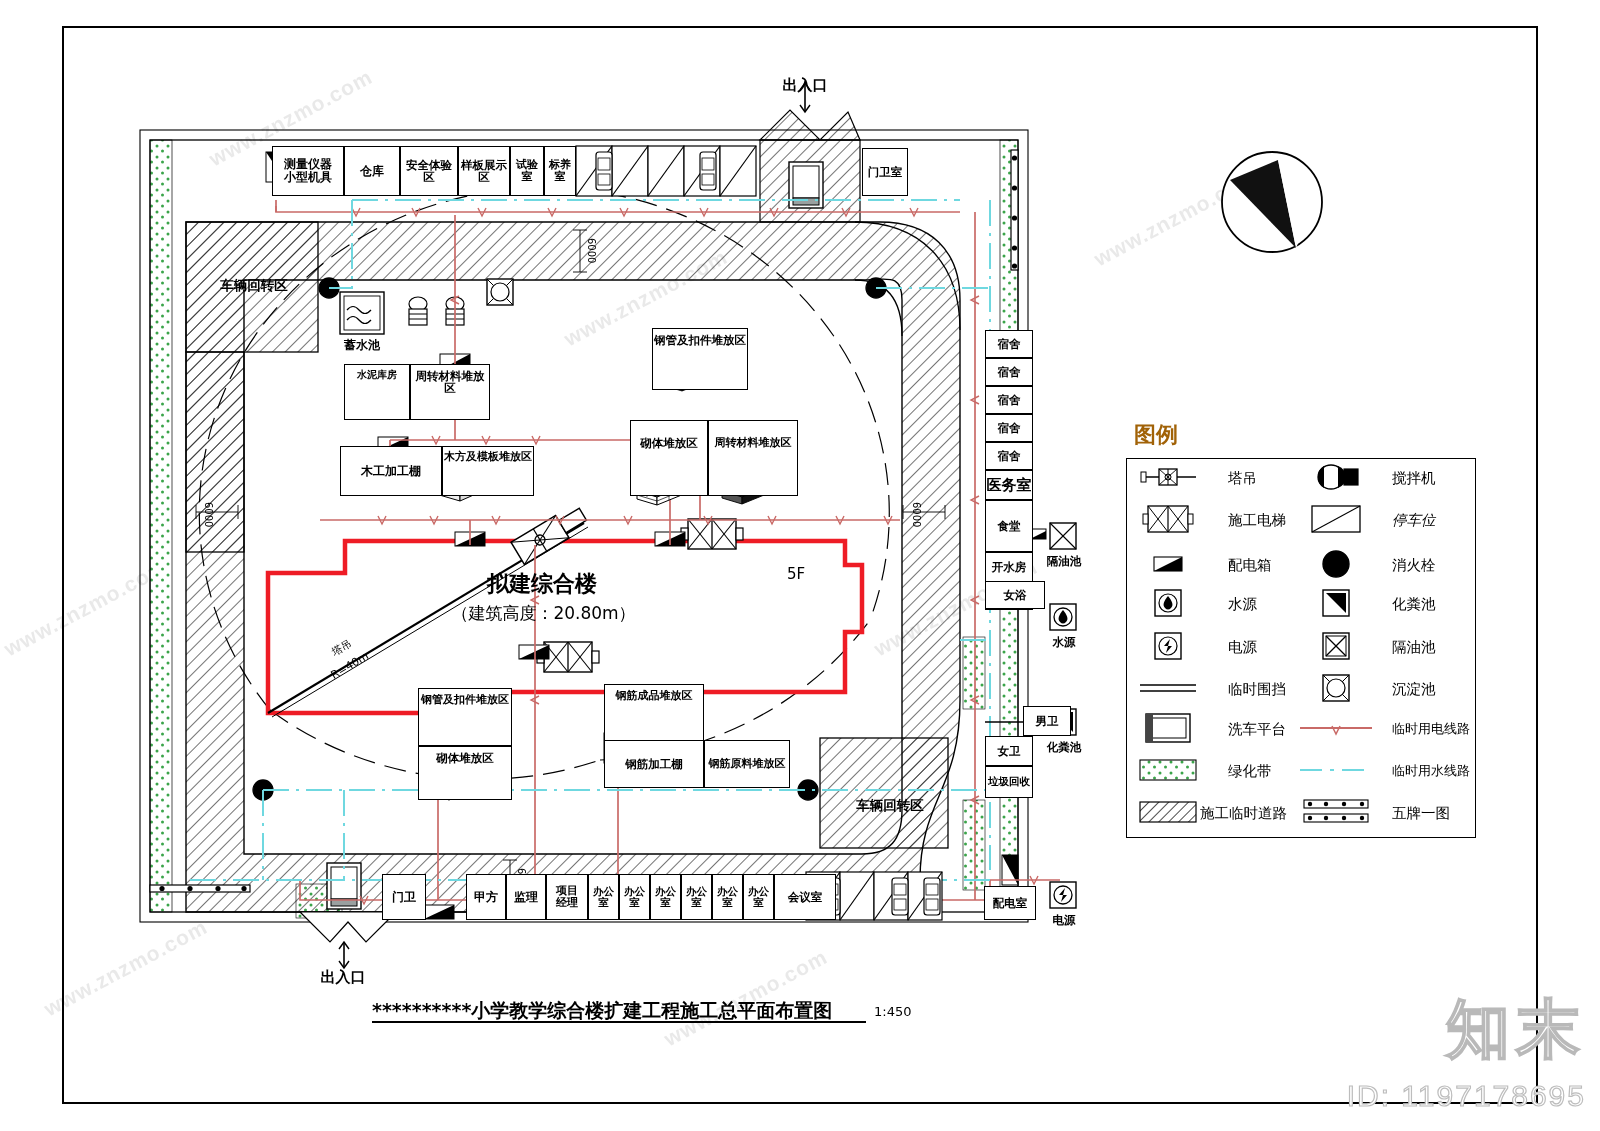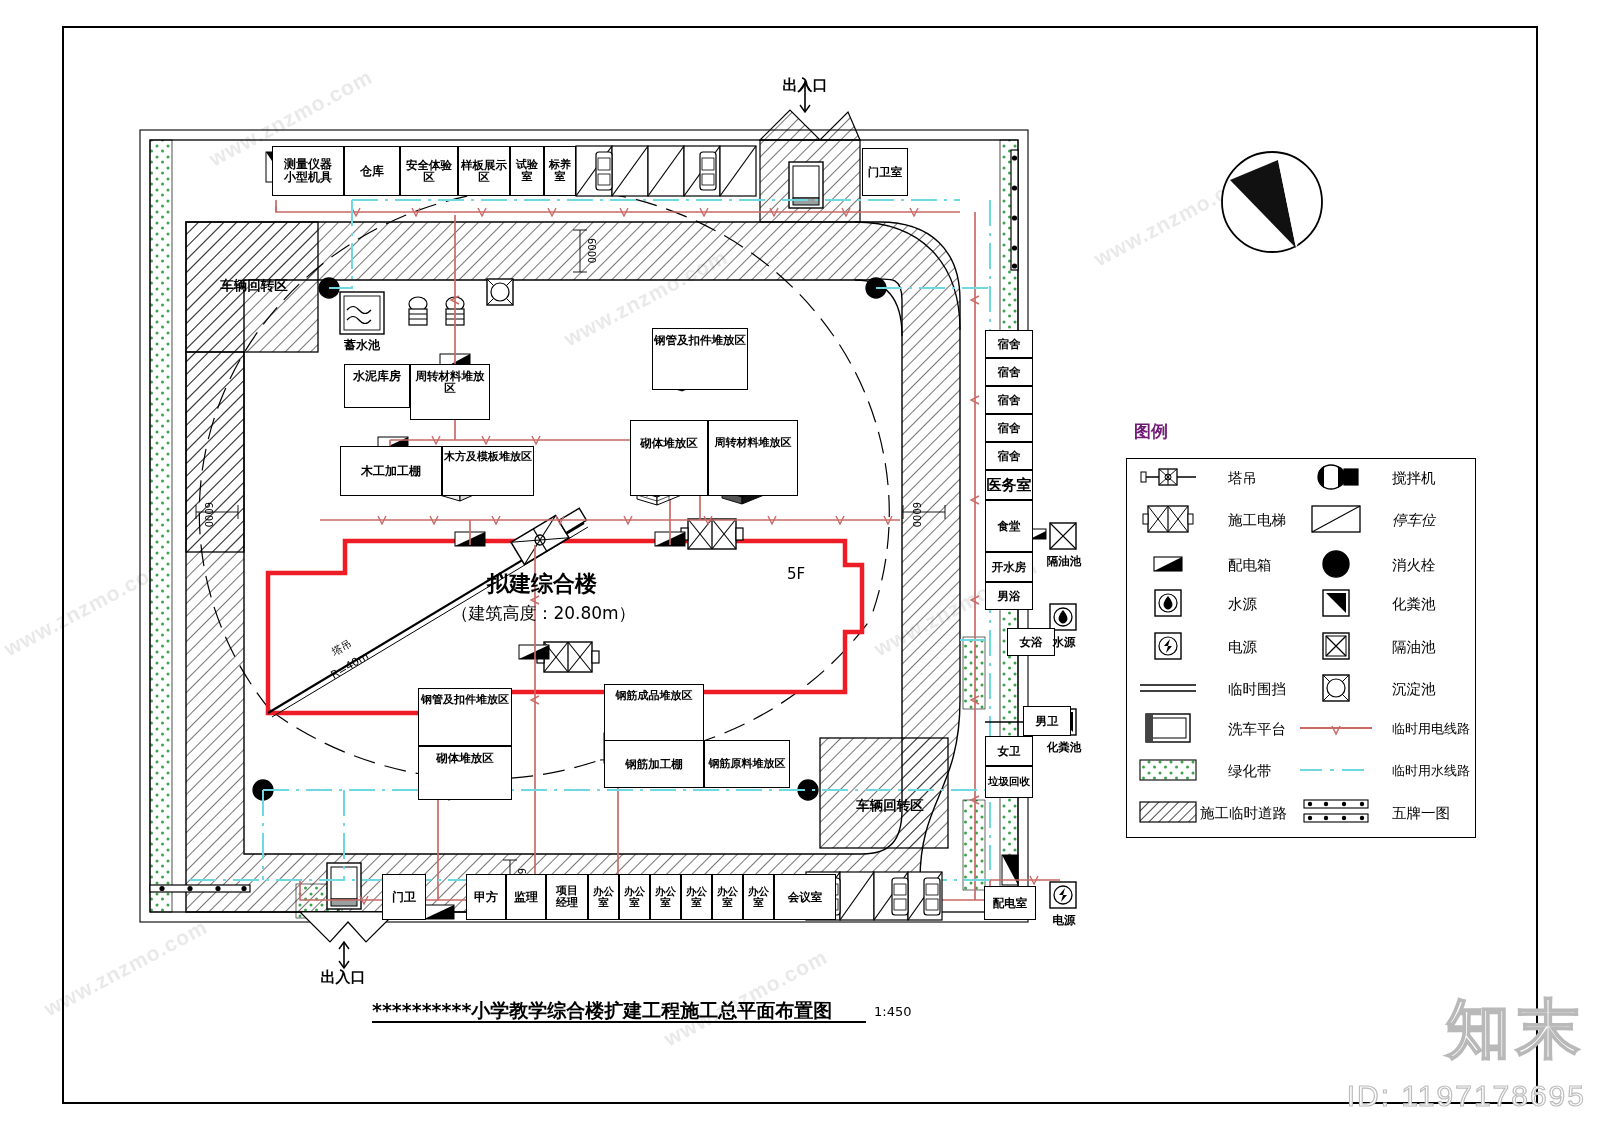--- a/index.html
+++ b/index.html
@@ -10,21 +10,21 @@
        text-align:center;font-family:"DejaVu Sans","Liberation Sans",sans-serif;color:#000;line-height:1.05;}
   .box{position:absolute;box-sizing:border-box;border:1.3px solid #000;background:#fff;
        display:flex;align-items:center;justify-content:center;text-align:center;
        font-family:"DejaVu Sans",sans-serif;color:#000;line-height:1.08;font-weight:700;}
   svg{position:absolute;left:0;top:0;overflow:visible;}
   .wm{position:absolute;color:rgba(120,120,120,0.16);font-size:21px;font-family:"Liberation Sans",sans-serif;
       letter-spacing:1px;white-space:nowrap;transform-origin:left top;pointer-events:none;font-weight:700;}
   .title{position:absolute;font-family:"DejaVu Sans",sans-serif;font-weight:700;color:#000;white-space:nowrap;}
   .legend-box{position:absolute;border:1.4px solid #000;background:#fff;box-sizing:border-box;}
   .lg-text{position:absolute;font-family:"DejaVu Sans",sans-serif;font-size:14.5px;color:#000;white-space:nowrap;}
-  .lg-title{position:absolute;font-family:"DejaVu Sans",sans-serif;font-weight:700;font-size:17px;color:#701a75;}
+  .lg-title{position:absolute;font-family:"DejaVu Sans",sans-serif;font-weight:700;font-size:22px;color:#a16207;}
   .zm-big{position:absolute;right:14px;bottom:58px;font-size:64px;font-weight:700;color:#fff;
      -webkit-text-stroke:1.6px #b9b9b9;font-family:"DejaVu Sans",sans-serif;letter-spacing:6px;}
   .zm-id{position:absolute;right:14px;bottom:18px;font-size:30px;color:#fff;-webkit-text-stroke:1.2px #bdbdbd;
      font-family:"Liberation Sans",sans-serif;letter-spacing:2px;}
   .vert{writing-mode:vertical-rl;}
 </style>
 </head>
 <body>
 
 <div id="stage">
@@ -561,21 +561,21 @@
   <div class="box" style="left:510px;top:146px;width:34px;height:50px;font-size:11px;">试验室</div>
   <div class="box" style="left:544px;top:146px;width:32px;height:50px;font-size:11px;">标养室</div>
 
   <div class="box" style="left:862px;top:148px;width:46px;height:48px;font-size:11.5px;">门卫室</div>
 
   <div class="lbl" style="left:206px;top:275px;width:96px;height:20px;font-size:13.5px;font-weight:700;">车辆回转区</div>
   <div class="lbl" style="left:842px;top:795px;width:96px;height:20px;font-size:13.5px;font-weight:700;">车辆回转区</div>
 
   <div class="lbl" style="left:332px;top:336px;width:60px;height:18px;font-size:12px;font-weight:700;">蓄水池</div>
 
-  <div class="box" style="left:344px;top:364px;width:66px;height:44px;align-items:flex-start;padding-top:5px;font-size:12px;">水泥库房</div>
+  <div class="box" style="left:344px;top:364px;width:66px;height:56px;align-items:flex-start;padding-top:5px;font-size:10px;">水泥库房</div>
   <div class="box" style="left:410px;top:364px;width:80px;height:56px;align-items:flex-start;padding-top:5px;font-size:11.5px;">周转材料堆放区</div>
 
   <div class="box" style="left:340px;top:446px;width:102px;height:50px;font-size:12px;">木工加工棚</div>
   <div class="box" style="left:442px;top:446px;width:92px;height:50px;align-items:flex-start;padding-top:4px;font-size:11px;">木方及模板堆放区</div>
 
   <div class="box" style="left:652px;top:328px;width:96px;height:62px;align-items:flex-start;padding-top:5px;font-size:11.5px;">钢管及扣件堆放区</div>
 
   <div class="box" style="left:630px;top:420px;width:78px;height:76px;align-items:flex-start;padding-top:16px;font-size:11.5px;">砌体堆放区</div>
   <div class="box" style="left:708px;top:420px;width:90px;height:76px;align-items:flex-start;padding-top:16px;font-size:11px;">周转材料堆放区</div>
 
@@ -599,21 +599,21 @@
 
   <div class="box" style="left:985px;top:330px;width:48px;height:28px;font-size:11.5px;">宿舍</div>
   <div class="box" style="left:985px;top:358px;width:48px;height:28px;font-size:11.5px;">宿舍</div>
   <div class="box" style="left:985px;top:386px;width:48px;height:28px;font-size:11.5px;">宿舍</div>
   <div class="box" style="left:985px;top:414px;width:48px;height:28px;font-size:11.5px;">宿舍</div>
   <div class="box" style="left:985px;top:442px;width:48px;height:28px;font-size:11.5px;">宿舍</div>
   <div class="box" style="left:985px;top:470px;width:48px;height:30px;font-size:15px;">医务室</div>
   <div class="box" style="left:985px;top:500px;width:48px;height:52px;font-size:11.5px;">食堂</div>
   <div class="box" style="left:985px;top:552px;width:48px;height:30px;font-size:11.5px;">开水房</div>
   <div class="box" style="left:985px;top:582px;width:48px;height:28px;font-size:11.5px;">男浴</div>
-  <div class="box" style="left:985px;top:628px;width:48px;height:28px;font-size:11.5px;margin-left:22px;">女浴</div>
+  <div class="box" style="left:985px;top:581px;width:60px;height:28px;font-size:11.5px;">女浴</div>
 
   <div class="box" style="left:1023px;top:706px;width:48px;height:30px;font-size:11.5px;">男卫</div>
   <div class="box" style="left:985px;top:736px;width:48px;height:30px;font-size:11.5px;">女卫</div>
   <div class="box" style="left:985px;top:766px;width:48px;height:32px;font-size:10.5px;">垃圾回收</div>
 
   <div class="lbl" style="left:1036px;top:552px;width:56px;height:18px;font-size:11.5px;font-weight:700;">隔油池</div>
   <div class="lbl" style="left:1040px;top:633px;width:48px;height:18px;font-size:11.5px;font-weight:700;">水源</div>
   <div class="lbl" style="left:1036px;top:738px;width:56px;height:18px;font-size:11.5px;font-weight:700;">化粪池</div>
   <div class="lbl" style="left:1040px;top:911px;width:48px;height:18px;font-size:11.5px;font-weight:700;">电源</div>
 

